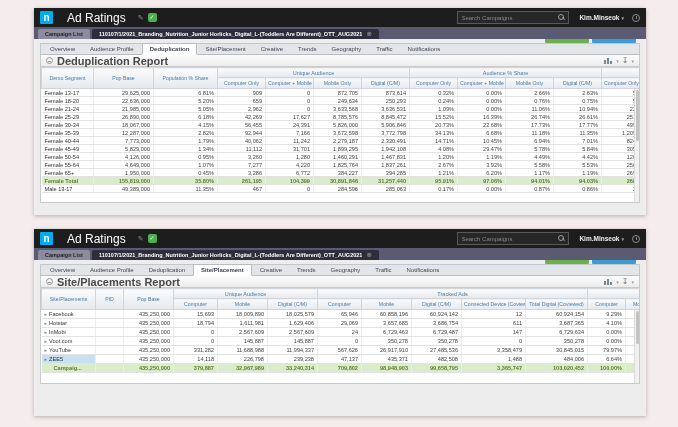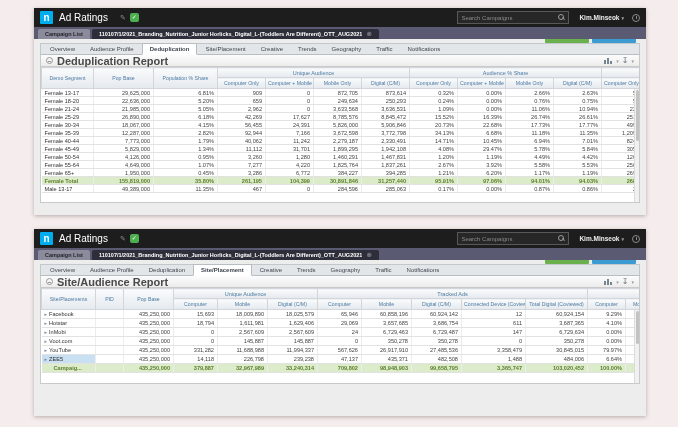--- a/index.html
+++ b/index.html
@@ -5,21 +5,21 @@
   *{box-sizing:border-box;margin:0;padding:0}
   body{width:678px;height:427px;background:#f5eded;font-family:"Liberation Sans",sans-serif;position:relative;overflow:hidden}
 
   .panel{position:absolute;left:34px;width:612px;background:#ededed;box-shadow:0 1px 4px rgba(70,45,45,.35);overflow:hidden}
   #p0{top:8px;height:207px}
   #p1{top:229px;height:187px}
 
   
   .topbar{height:19px;background:#1d1d1d;display:flex;align-items:center;padding:0 6px;gap:4px}
   .logo{width:13px;height:13px;background:#00aeef;color:#fff;font-weight:bold;font-size:10px;display:flex;align-items:center;justify-content:center;border-radius:1px;flex:none}
-  .app-title{color:#fff;font-size:10px;margin-left:2px;white-space:nowrap}
+  .app-title{color:#fff;font-size:12px;margin-left:10px;white-space:nowrap}
   .edit-ic{color:#8f8f8f;font-size:7px;margin-left:8px}
   .shield{width:9px;height:9px;background:#4caf50;border-radius:2px;color:#fff;font-size:6px;line-height:9px;text-align:center;flex:none}
   .tb-sp{flex:1}
   .search-box{display:flex;align-items:center;background:#272727;border:1px solid #585858;height:13px;width:112px;padding:0 3px;gap:2px}
   .search-box input{flex:1;background:transparent;border:none;outline:none;color:#bbb;font-size:6px;font-family:"Liberation Sans",sans-serif;min-width:0}
   .search-box input::placeholder{color:#8a8a8a}
   .mag{width:7px;height:7px;position:relative;flex:none}
   .mag::before{content:'';position:absolute;left:0;top:0;width:4px;height:4px;border:1px solid #999;border-radius:50%}
   .mag::after{content:'';position:absolute;left:4px;top:4px;width:3px;height:1px;background:#999;transform:rotate(45deg)}
   .user{color:#eee;font-size:6.5px;font-weight:bold;display:flex;align-items:center;gap:2px;margin-left:6px;white-space:nowrap}
@@ -410,21 +410,21 @@
         <span class="tab">Deduplication</span>
         <span class="tab active">Site/Placement</span>
         <span class="tab">Creative</span>
         <span class="tab">Trends</span>
         <span class="tab">Geography</span>
         <span class="tab">Traffic</span>
         <span class="tab">Notifications</span>
       </nav>
     <div class="report-bar">
       <span class="coll"></span>
-      <span class="rtitle">Site/Audience Report</span>
+      <span class="rtitle">Site/Placements Report</span>
       <span class="bar-actions">
         <span class="chart-ic"></span>
         <span class="caret">▾</span>
         <span class="dl-ic">↧</span>
         <span class="caret">▾</span>
       </span>
     </div>
     <div class="table-wrap">
       <table style="width: 614px;">
           <colgroup>

